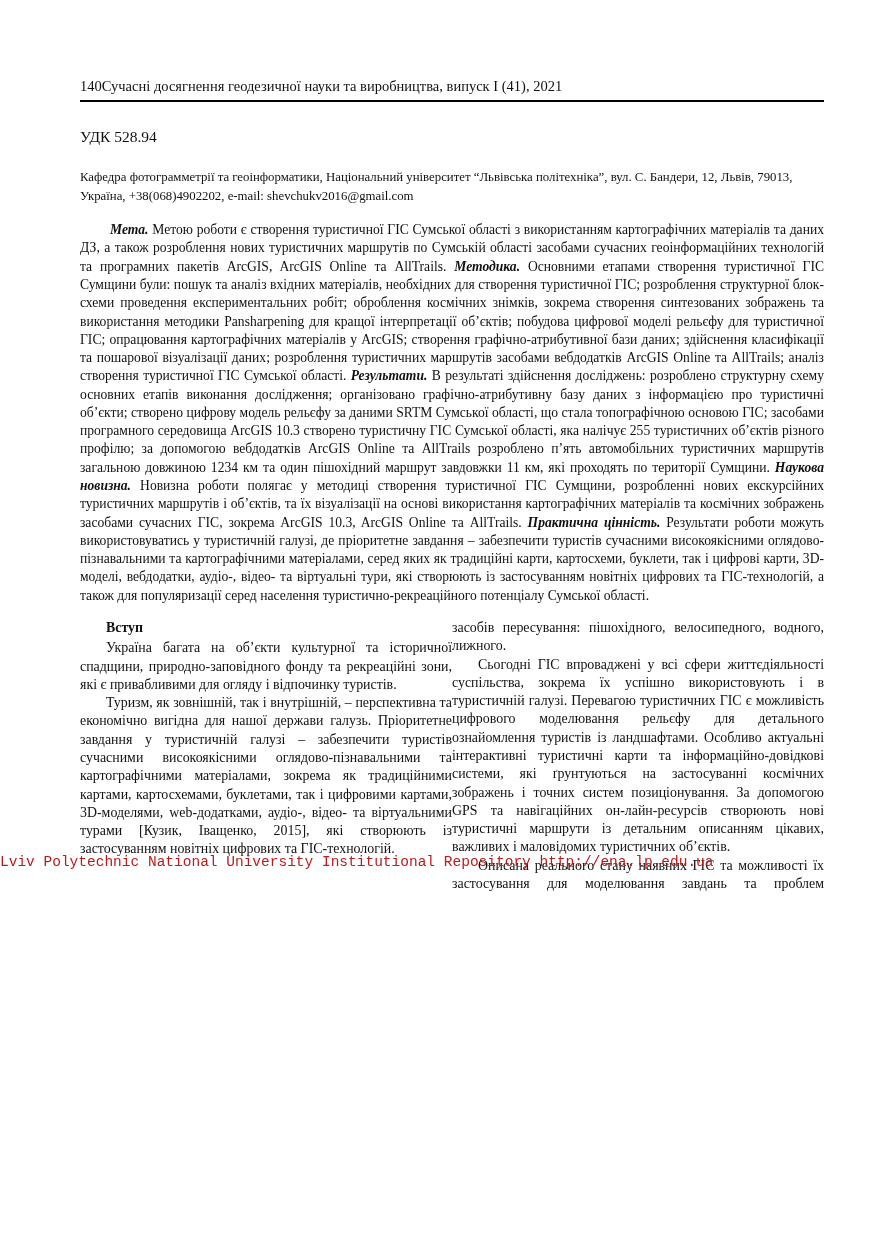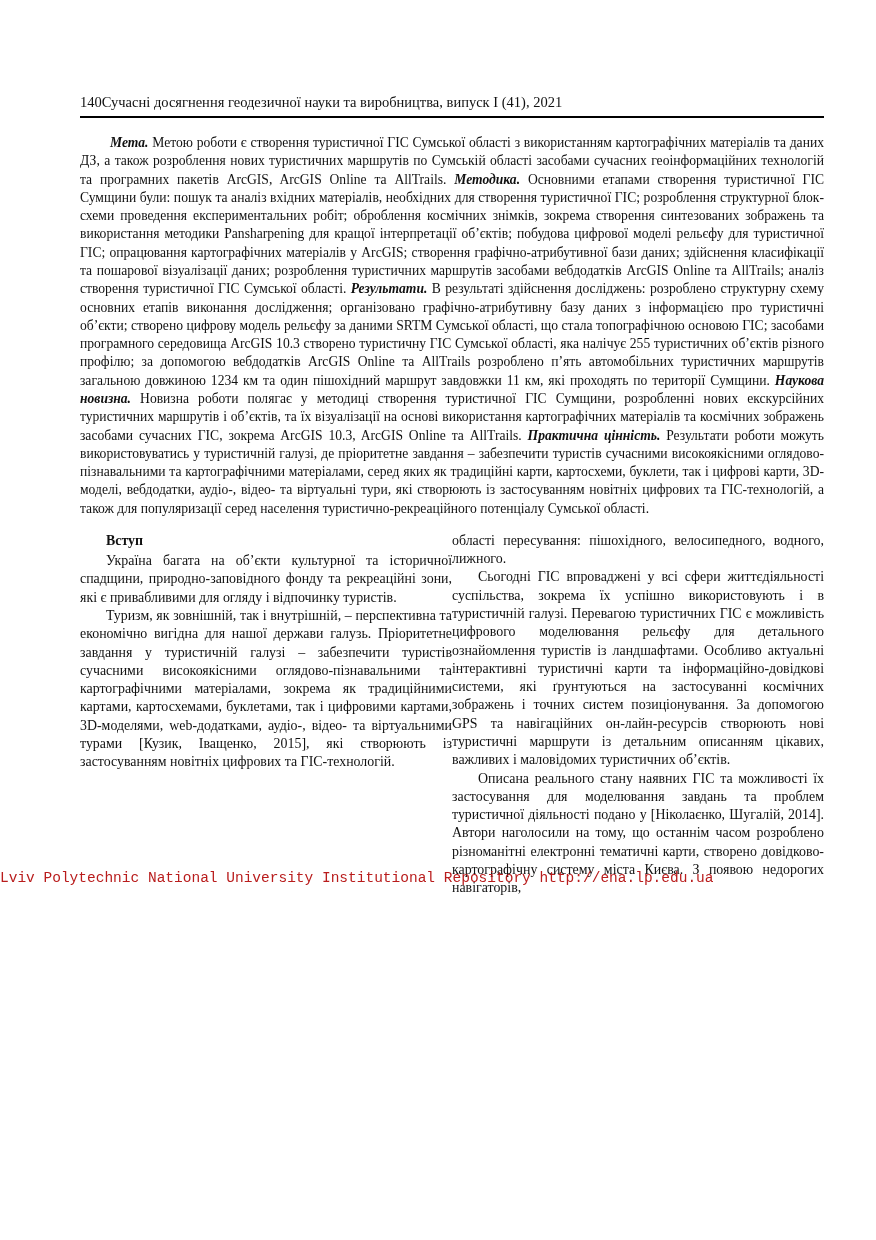--- a/index.html
+++ b/index.html
@@ -4,21 +4,21 @@
 <style>
   html, body {
     margin: 0;
     padding: 0;
     background: #ffffff;
   }
   .page {
     position: relative;
     width: 876px;
     height: 892px;
-    margin: 16px auto;
+    margin: 0 auto;
     background: #ffffff;
     font-family: "Liberation Serif", "DejaVu Serif", serif;
     color: #111111;
     overflow: hidden;
     box-sizing: border-box;
     padding: 78px 52px 0 80px;
   }
   
   .running-head {
     display: flex;
@@ -118,35 +118,37 @@
 <body>
 
 <div class="page">
 
   <div class="running-head">
     <span class="pagenum">140</span>
     <span class="jtitle">Сучасні досягнення геодезичної науки та виробництва, випуск І (41), 2021</span>
   </div>
   <hr class="head-rule">
 
+  <div class="udc">УДК 528.94</div>
 
 
+  <div class="affiliation">Кафедра фотограмметрії та геоінформатики, Національний університет “Львівська політехніка”, вул. С. Бандери, 12, Львів, 79013,  Україна, +38(068)4902202, e-mail: shevchukv2016@gmail.com</div>
 
 
   <p class="abstract"><span class="b">Мета.</span><span> Метою роботи є створення туристичної ГІС Сумської області з використанням картографічних матеріалів та даних ДЗ, а також розроблення нових туристичних маршрутів по Сумській області засобами сучасних геоінформаційних технологій та програмних пакетів ArcGIS, ArcGIS Online та AllTrails. </span><span class="b">Методика.</span><span> Основними етапами створення туристичної ГІС Сумщини були: пошук та аналіз вхідних матеріалів, необхідних для створення туристичної ГІС; розроблення структурної блок-схеми проведення експериментальних робіт; оброблення космічних знімків, зокрема створення синтезованих зображень та використання методики Pansharpening для кращої інтерпретації об’єктів; побудова цифрової моделі рельєфу для туристичної ГІС; опрацювання картографічних матеріалів у ArcGIS; створення графічно-атрибутивної бази даних; здійснення класифікації та пошарової візуалізації даних; розроблення туристичних маршрутів засобами вебдодатків ArcGIS Online та AllTrails; аналіз створення туристичної ГІС Сумської області. </span><span class="b">Результати.</span><span> В результаті здійснення досліджень: розроблено структурну схему основних етапів виконання дослідження; організовано графічно-атрибутивну базу даних з інформацією про туристичні об’єкти; створено цифрову модель рельєфу за даними SRTM Сумської області, що стала топографічною основою ГІС; засобами програмного середовища ArcGIS 10.3 створено туристичну ГІС Сумської області, яка налічує 255 туристичних об’єктів різного профілю; за допомогою вебдодатків ArcGIS Online та AllTrails розроблено п’ять автомобільних туристичних маршрутів загальною довжиною 1234 км та один пішохідний маршрут завдовжки 11 км, які проходять по території Сумщини. </span><span class="b">Наукова новизна.</span><span> Новизна роботи полягає у методиці створення туристичної ГІС Сумщини, розробленні нових екскурсійних туристичних маршрутів і об’єктів, та їх візуалізації на основі використання картографічних матеріалів та космічних зображень засобами сучасних ГІС, зокрема ArcGIS 10.3, ArcGIS Online та  AllTrails. </span><span class="b">Практична цінність.</span><span> Результати роботи можуть використовуватись у туристичній галузі, де пріоритетне завдання – забезпечити туристів сучасними високоякісними оглядово-пізнавальними та картографічними матеріалами, серед яких як традиційні карти, картосхеми, буклети, так і цифрові карти, 3D-моделі, вебдодатки, аудіо-, відео- та віртуальні тури, які створюють із застосуванням новітніх цифрових та ГІС-технологій, а також для популяризації серед населення туристично-рекреаційного потенціалу Сумської області.</span></p>
 
 
   <div class="columns">
     <div class="col">
       <h3>Вступ</h3>
       <p>Україна багата на об’єкти культурної та історичної спадщини, природно-заповідного фонду та рекреаційні зони, які є привабливими для огляду і відпочинку туристів.</p>
       <p>Туризм, як зовнішній, так і внутрішній, – перспективна та економічно вигідна для нашої держави галузь. Пріоритетне завдання у туристичній галузі – забезпечити туристів сучасними високоякісними оглядово-пізнавальними та картографічними матеріалами, зокрема як традиційними картами, картосхемами, буклетами, так і цифровими картами, 3D-моделями, web-додатками, аудіо-, відео- та віртуальними турами [Кузик, Іващенко, 2015], які створюють із застосуванням новітніх цифрових та ГІС-технологій.</p>
     </div>
     <div class="col">
-      <p class="noindent">області пересування: пішохідного, велосипедного, водного, лижного.</p>
+      <p class="noindent">засобів пересування: пішохідного, велосипедного, водного, лижного.</p>
       <p>Сьогодні ГІС впроваджені у всі сфери життєдіяльності суспільства, зокрема їх успішно використовують і в туристичній галузі. Перевагою туристичних ГІС є можливість цифрового моделювання рельєфу для  детального ознайомлення туристів із ландшафтами. Особливо актуальні інтерактивні туристичні карти та інформаційно-довідкові системи, які ґрунтуються на застосуванні космічних зображень і точних систем позиціонування. За допомогою GPS та навігаційних он-лайн-ресурсів створюють нові туристичні маршрути із детальним описанням цікавих, важливих і маловідомих туристичних об’єктів.</p>
       <p>Описана реального стану наявних ГІС та можливості їх застосування для моделювання завдань та проблем туристичної діяльності  подано у [Ніколаєнко, Шугалій, 2014]. Автори наголосили на тому, що останнім часом розроблено різноманітні електронні тематичні  карти,  створено  довідково-картографічну систему міста Києва. З появою недорогих навігаторів,</p>
     </div>
   </div>
 
   <div class="footer">Lviv Polytechnic National University Institutional Repository http://ena.lp.edu.ua</div>
 
 </div>
 
 </body></html>

